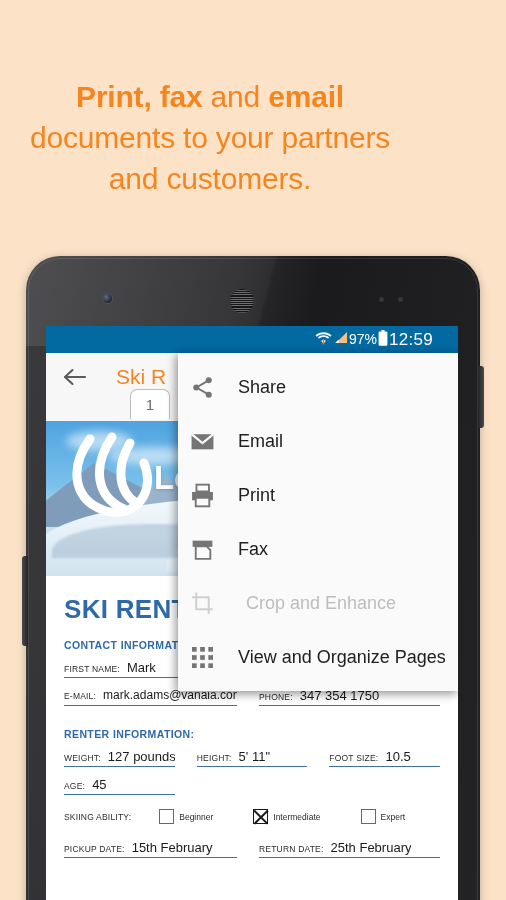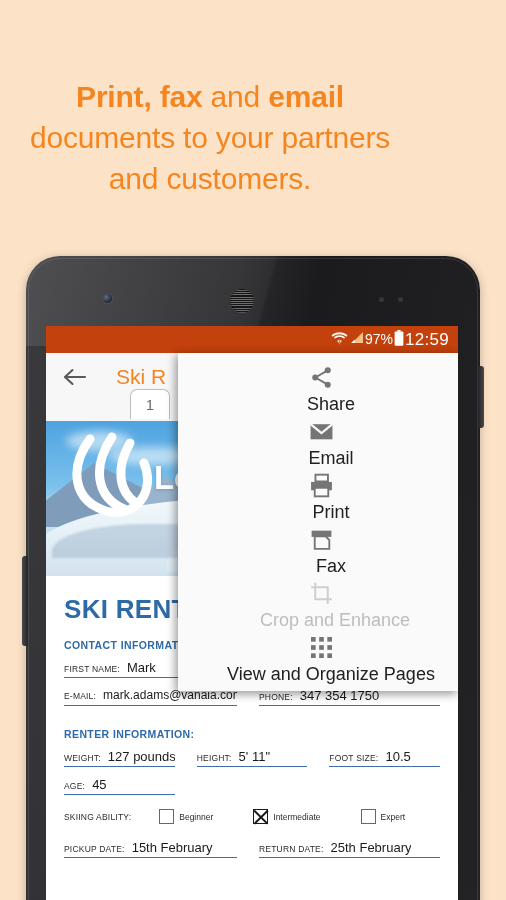--- a/index.html
+++ b/index.html
@@ -106,25 +106,25 @@
     left: 20px; top: 70px;
     width: 412px; height: 590px;
     background: #ffffff;
     overflow: hidden;
   }
 
   
   .status-bar {
     position: relative;
     height: 27px;
-    background: #c2410c;
+    background: #0369a1;
     display: flex;
     align-items: center;
     justify-content: flex-end;
-    padding-right: 9px;
+    padding-right: 25px;
     box-sizing: border-box;
     gap: 1px;
   }
   .sb-icon { display: block; }
   .sb-text {
     color: #ffffff;
     font-size: 15px;
     line-height: 15px;
     font-family: "Liberation Sans", sans-serif;
   }
@@ -361,21 +361,20 @@
     padding: 7px 0 7px 0;
     box-sizing: border-box;
     z-index: 20;
   }
   .menu-item {
     display: flex;
     align-items: center;
     height: 54px;
     padding-left: 7px;
     box-sizing: border-box;
-    flex-direction: column;
   }
   .menu-icon {
     width: 34px;
     display: flex;
     align-items: center;
     justify-content: center;
     flex: 0 0 34px;
   }
   .menu-label {
     margin-left: 19px;

